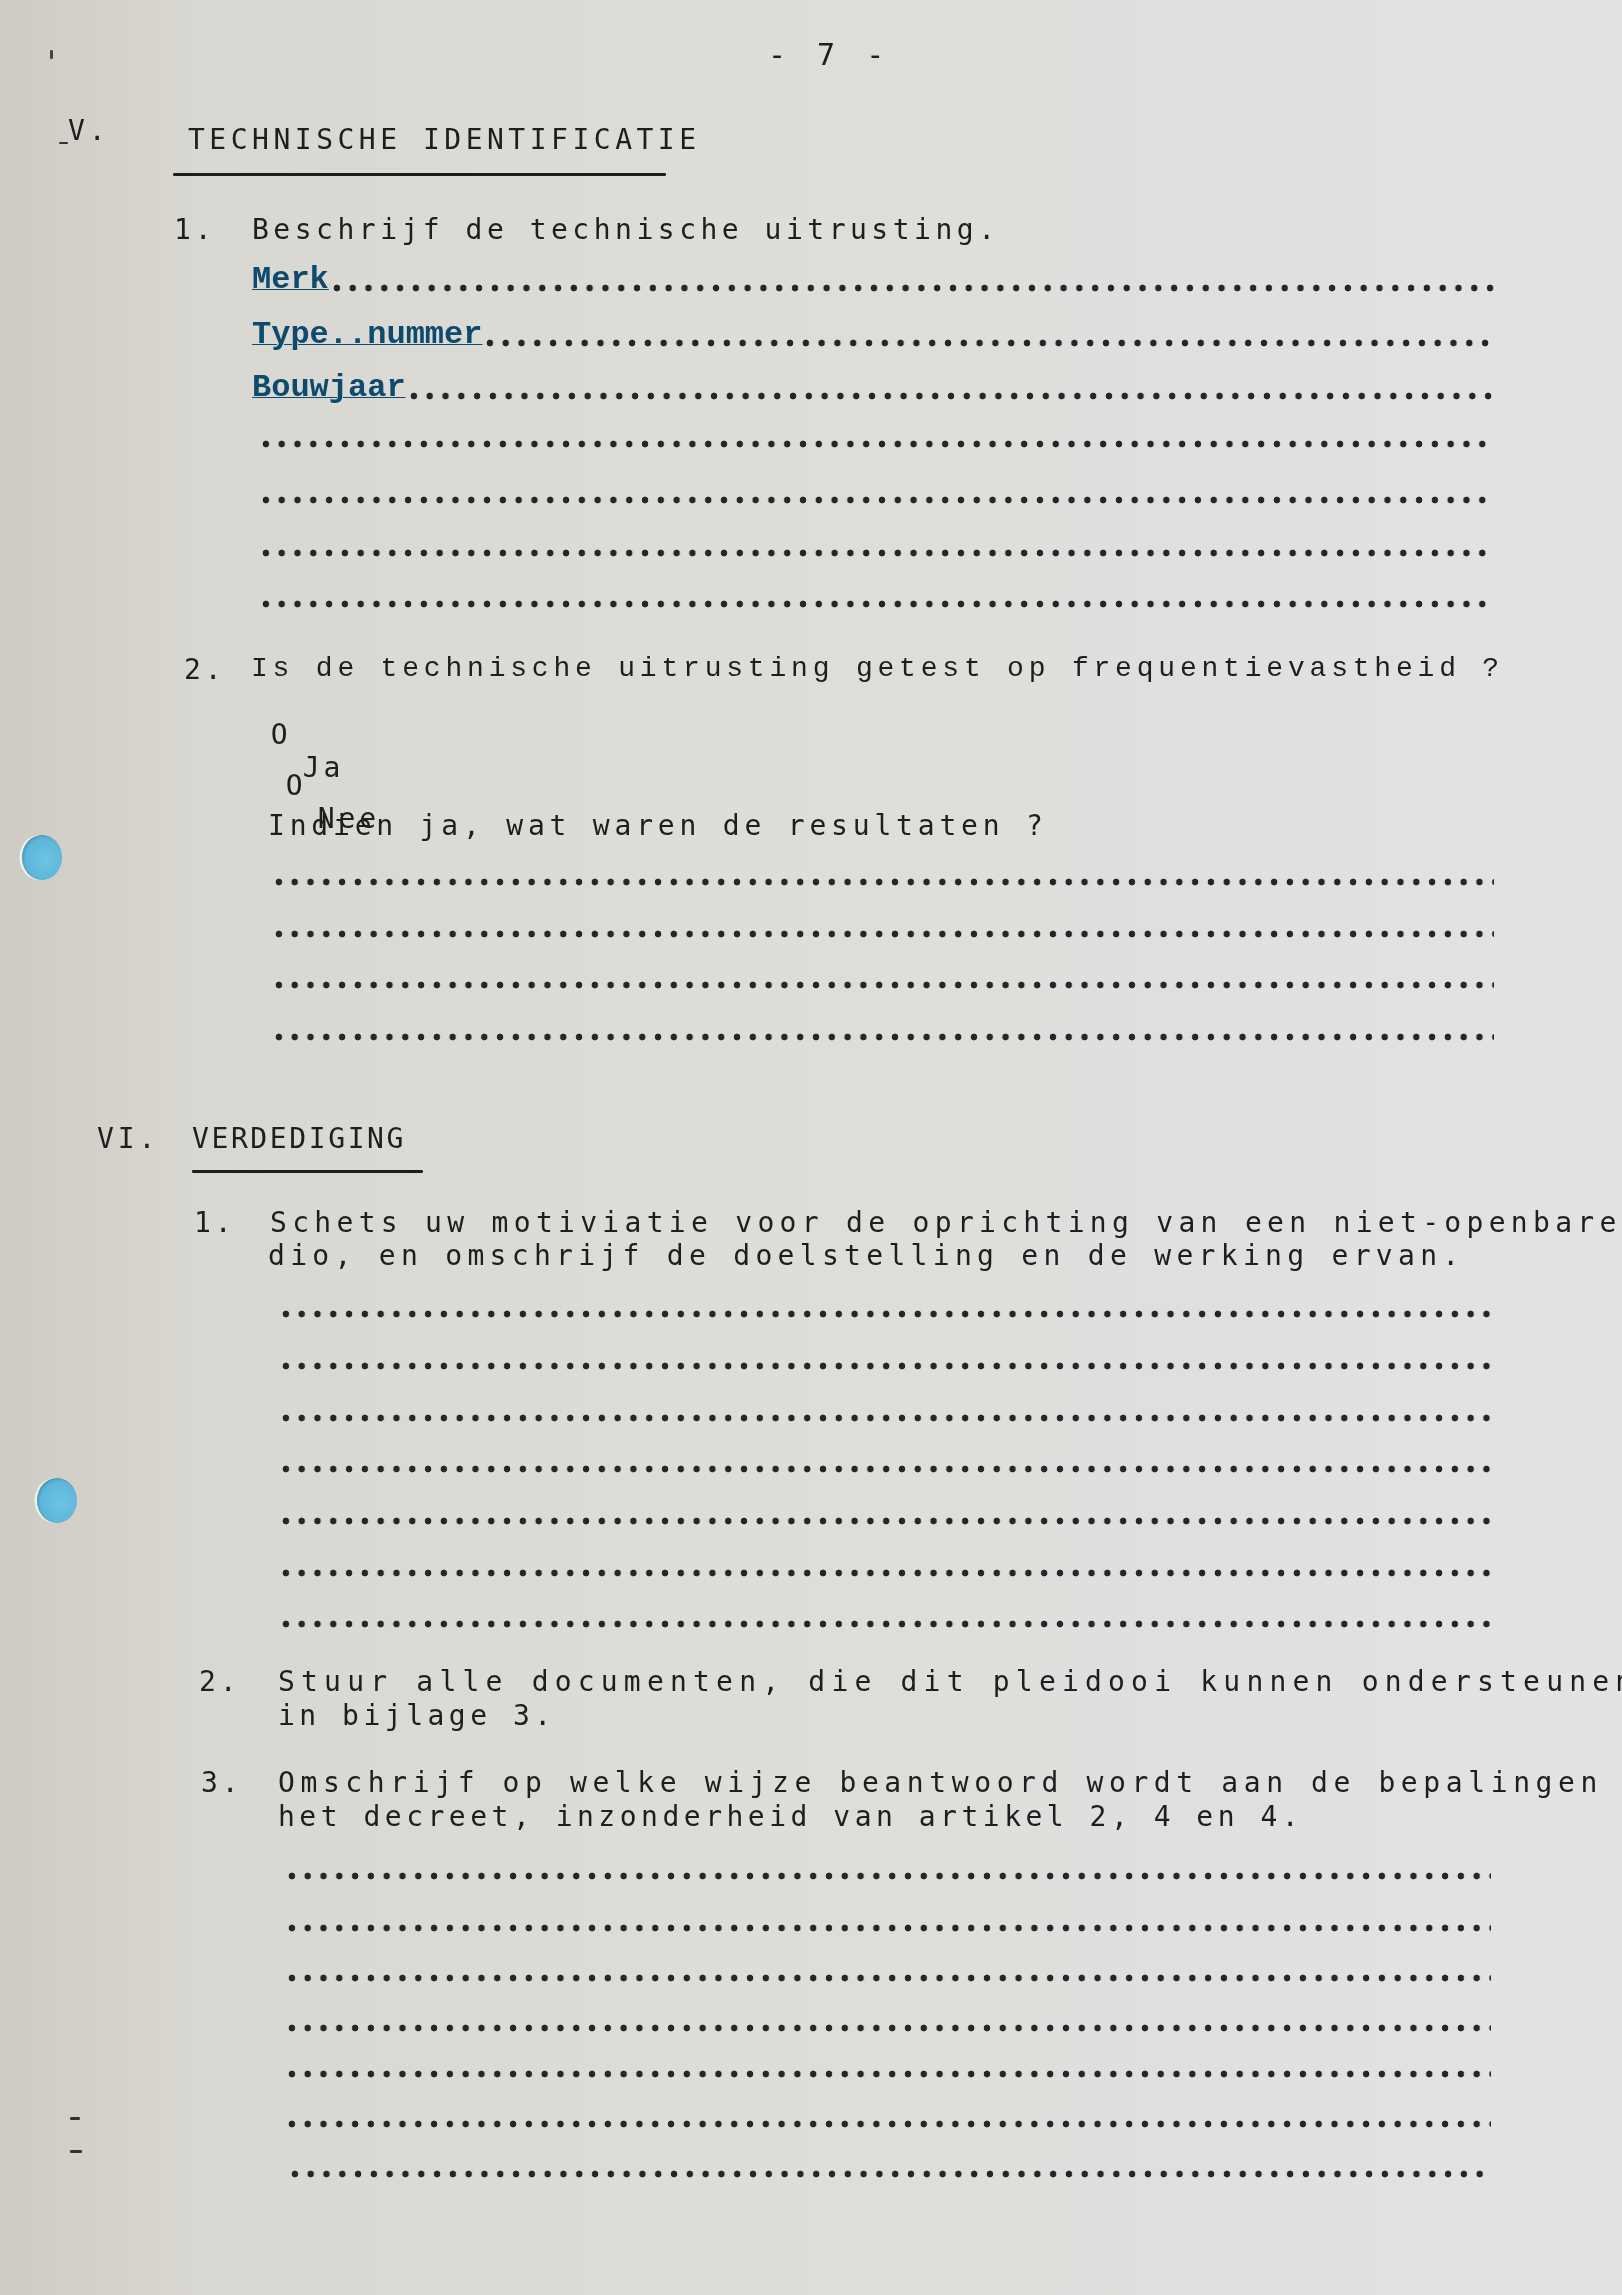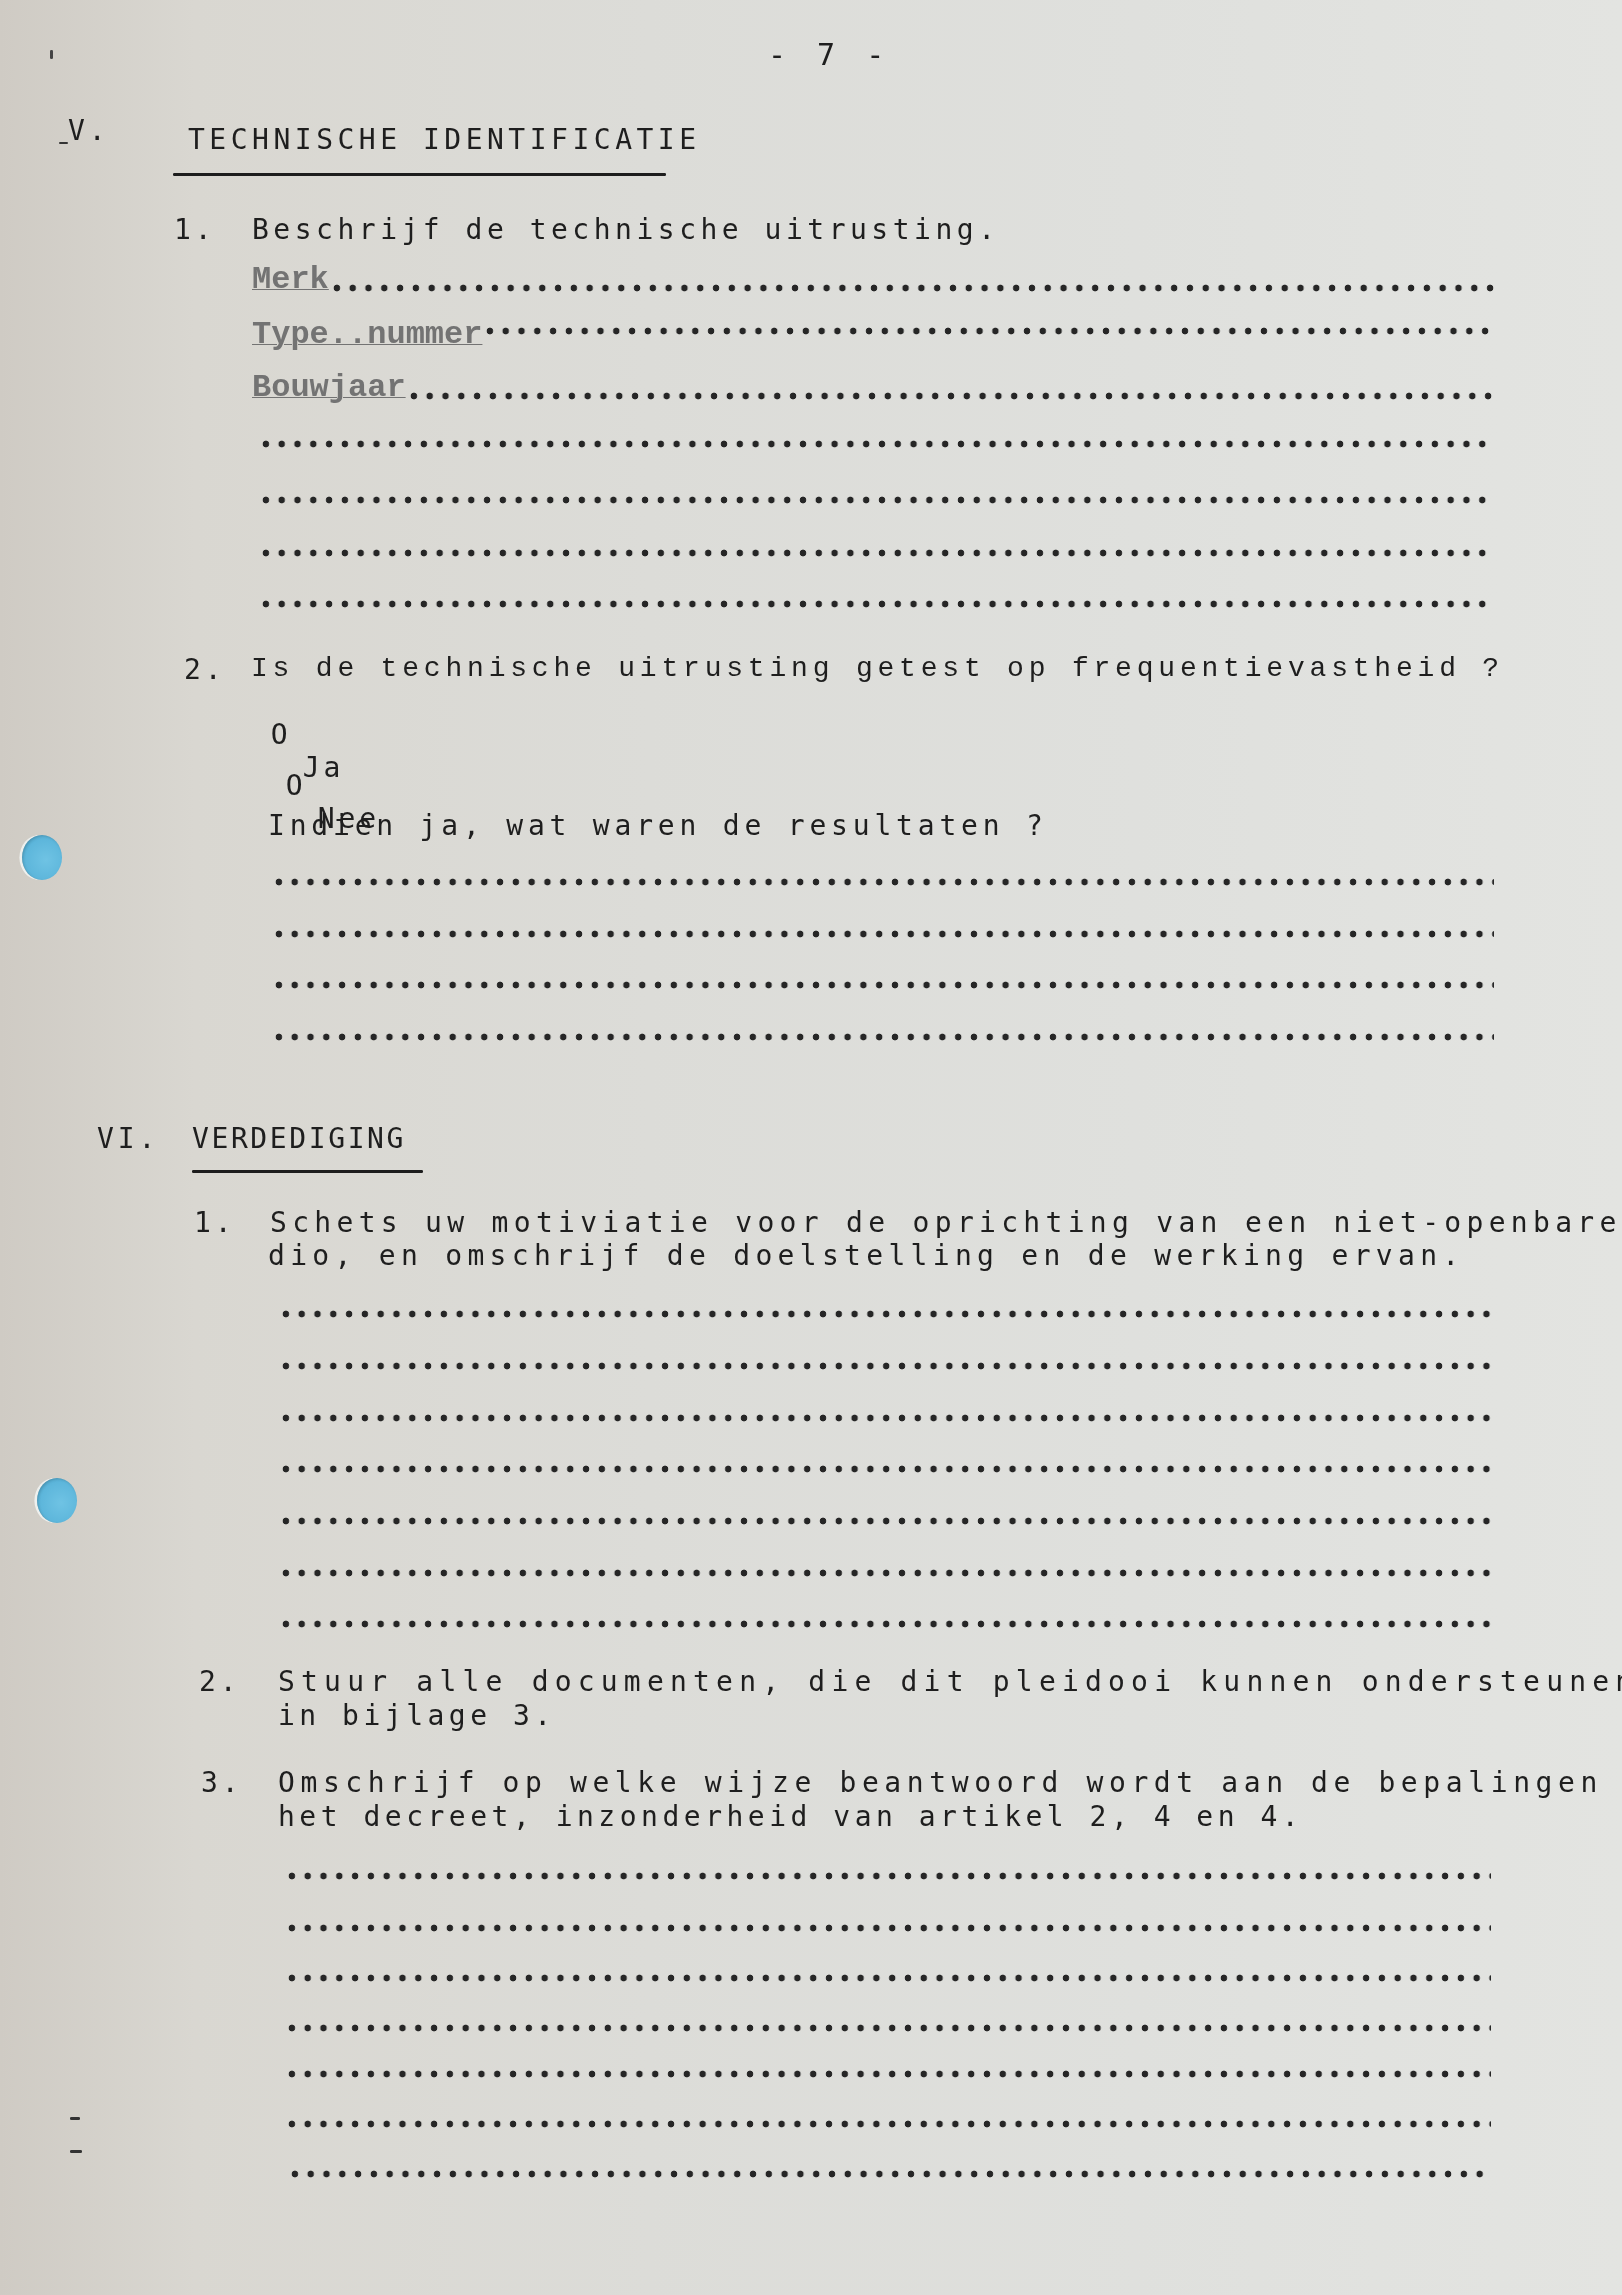--- a/index.html
+++ b/index.html
@@ -19,21 +19,21 @@
     .typed {
       font-family: "DejaVu Sans Mono", "Liberation Mono", monospace;
       font-size: 28px;
       letter-spacing: 3.9px;
       color: #1e1e1e;
     }
     .courier {
       font-family: "Liberation Mono", "DejaVu Sans Mono", monospace;
       font-size: 32px;
       letter-spacing: 0px;
-      color: #737373;
+      color: #0c4a6e;
       font-weight: bold;
       text-decoration: underline;
       text-decoration-thickness: 1.3px;
     }
     .page-number { font-size: 30px; letter-spacing: 6.5px; }
     .heading-underline {
       position: absolute;
       height: 3.2px;
       background: #1d1d1d;
       border-radius: 1.3px;
@@ -90,21 +90,21 @@
   <div class="abs typed" style="left:188px; top:123px; letter-spacing:4.5px;">TECHNISCHE IDENTIFICATIE</div>
   <div class="heading-underline" style="left:173px; top:173px; width:493px;"></div>
 
   <div class="abs typed" style="left:174px; top:213px;">1.</div>
   <div class="abs typed" style="left:252px; top:213px; letter-spacing:4.5px;">Beschrijf de technische uitrusting.</div>
 
   <div class="field-row" style="left:252px; top:261px; width:1243px;">
     <span class="courier">Merk</span>
     <span class="dotfill" style="flex:1; margin-bottom:6.5px;"></span>
   </div>
-  <div class="field-row" style="left:252px; top:316px; width:1243px;align-items:center;">
+  <div class="field-row" style="left:252px; top:316px; width:1243px;">
     <span class="courier">Type..nummer</span>
     <span class="dotfill" style="flex:1; margin-bottom:6.5px;"></span>
   </div>
   <div class="field-row" style="left:252px; top:369px; width:1243px;">
     <span class="courier">Bouwjaar</span>
     <span class="dotfill" style="flex:1; margin-bottom:6.5px;"></span>
   </div>
 
   <div class="dotline" style="left:258px; top:440px; width:1236px;"></div>
   <div class="dotline" style="left:258px; top:496px; width:1236px;"></div>

